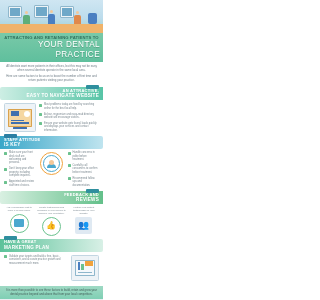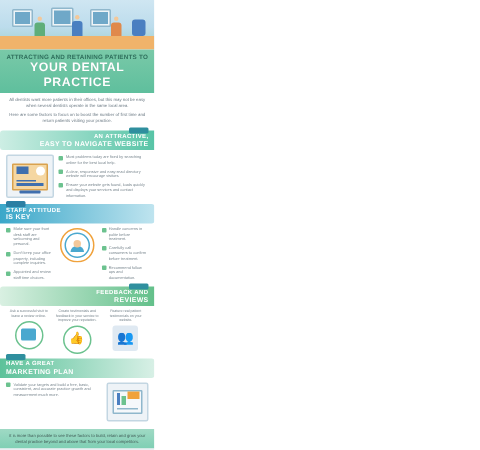--- a/index.html
+++ b/index.html
@@ -12,22 +12,22 @@
   .hero-floor{position:absolute;left:0;right:0;bottom:0;height:9px;background:#f0b36a;}
   .hero-scene{position:absolute;inset:0;}
   .mon{position:absolute;background:#eef4f7;border:0.8px solid #8fb7cc;border-radius:1px;}
   .mon i{position:absolute;left:1px;top:1px;right:1px;bottom:1px;display:block;background:#6fa8c8;}
   .per{position:absolute;border-radius:2px 2px 0 0;}
   .head{position:absolute;width:3.4px;height:3.4px;border-radius:50%;background:#f3c89a;}
 
   
   .titleband{background:linear-gradient(180deg,#79c9a8 0%,#5fbf9d 100%);padding:2px 3px 3px;text-align:center;}
   .t1{font-size:4.2px;font-weight:bold;color:#2f6f5c;letter-spacing:0.15px;line-height:5px;text-transform:uppercase;}
-  .t2{font-size:8.2px;font-weight:bold;color:#ffffff;letter-spacing:0.4px;line-height:9.5px;text-transform:uppercase;
-      text-shadow:0 0.5px 0 rgba(0,0,0,.18);}
+  .t2{font-size:8.2px;font-weight:normal;color:#ffffff;letter-spacing:0.4px;line-height:9.5px;text-transform:uppercase;
+      text-shadow:0 0.5px 0 rgba(0,0,0,.18);text-align:right;}
 
   
   .intro{background:#ffffff;padding:3px 5px 4px;text-align:center;}
   .intro p{margin:0 0 2.5px;font-size:2.9px;line-height:3.9px;color:#6e7c86;}
   .intro p:last-child{margin-bottom:0;}
 
   
   .ribbon{position:relative;height:13px;display:flex;align-items:center;}
   .ribbon .tab{position:absolute;top:-2.5px;width:13px;height:4px;border-radius:1px;}
   .ribbon .bar{flex:1;height:13px;display:flex;flex-direction:column;justify-content:center;}

